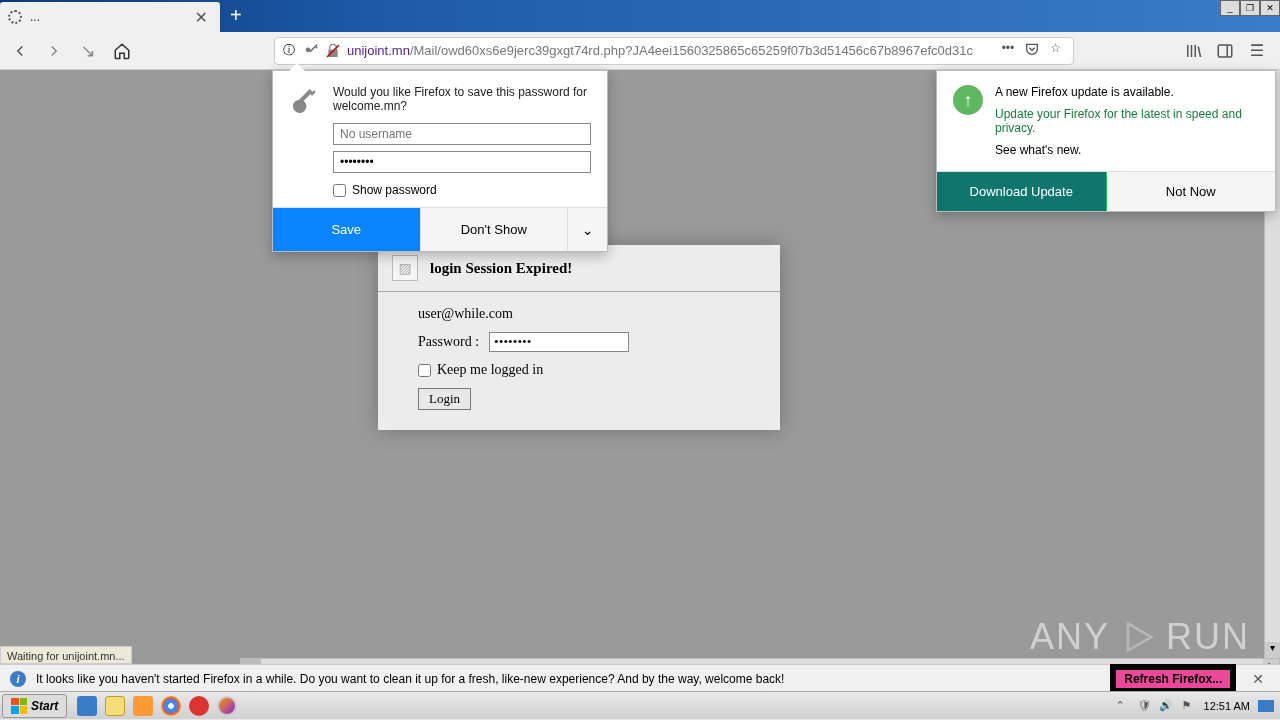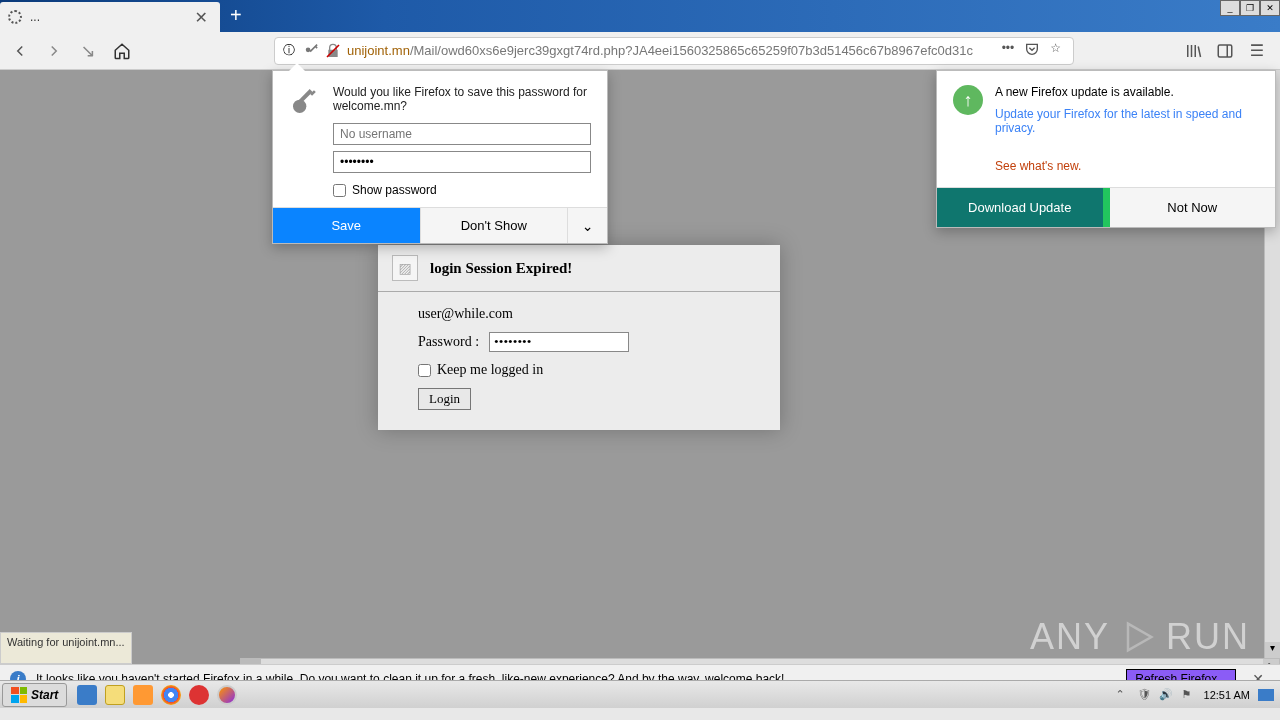--- a/index.html
+++ b/index.html
@@ -58,21 +58,21 @@
   border: 1px solid #ccc;
   border-radius: 4px;
   display: flex;
   align-items: center;
   padding: 0 6px;
   gap: 6px;
   margin-left: 130px;
 }
 .url-icon { width: 16px; height: 16px; display: flex; align-items: center; justify-content: center; }
 .url-text { flex: 1; font-size: 13px; color: #777; white-space: nowrap; overflow: hidden; }
-.url-text .domain { color: #a16207; }
+.url-text .domain { color: #4c1d95; }
 .url-actions { display: flex; gap: 10px; padding: 0 6px; color: #555; }
 .toolbar-right { display: flex; gap: 10px; margin-left: auto; margin-right: 4px; }
 .toolbar-right .tbtn { width: 22px; height: 22px; color: #555; font-size: 16px; display: flex; align-items: center; justify-content: center; cursor: pointer; }
 
 .content { position: absolute; top: 70px; left: 0; right: 0; bottom: 56px; background: #9a9a9a; }
 
 .login-card {
   position: absolute;
   left: 378px;
   top: 175px;
@@ -111,51 +111,51 @@
   border-left: 8px solid transparent;
   border-right: 8px solid transparent;
   border-bottom: 8px solid #fff;
 }
 .save-pw-body { padding: 14px 16px 10px 16px; display: flex; gap: 12px; }
 .key-icon { width: 32px; height: 32px; color: #777; flex-shrink: 0; }
 .save-pw-content { flex: 1; }
 .save-pw-msg { font-size: 12px; color: #222; margin-bottom: 10px; }
 .save-pw-input { width: 100%; height: 22px; border: 1px solid #888; padding: 0 6px; margin-bottom: 6px; font-size: 12px; }
 .show-pw-row { display: flex; align-items: center; gap: 6px; font-size: 12px; margin-top: 4px; }
-.save-pw-actions { display: flex; height: 36px; border-top: 1px solid #ddd; }
+.save-pw-actions { display: flex; height: 44px; border-top: 1px solid #ddd; }
 .save-btn { flex: 1; background: #0a84ff; color: #fff; border: none; font-size: 13px; cursor: pointer; }
 .dont-save-btn { flex: 1; background: #f5f5f5; border: none; border-left: 1px solid #ddd; font-size: 13px; cursor: pointer; }
 .chevron-btn { width: 40px; background: #f5f5f5; border: none; border-left: 1px solid #ddd; font-size: 14px; cursor: pointer; }
 .uline::first-letter { text-decoration: underline; }
 
 .update-popup {
   position: absolute;
   right: 4px;
   top: 70px;
   width: 340px;
   background: #fff;
   border: 1px solid #bbb;
   box-shadow: 0 4px 12px rgba(0,0,0,0.25);
   z-index: 10;
 }
 .update-body { padding: 14px 16px; display: flex; gap: 12px; }
 .update-icon { width: 30px; height: 30px; border-radius: 50%; background: #5fb85f; color: #fff; display: flex; align-items: center; justify-content: center; font-size: 18px; flex-shrink: 0; }
 .update-content { flex: 1; font-size: 12px; }
 .update-title { margin-bottom: 8px; }
-.update-desc { margin-bottom: 24px; color: #3b82f6; }
-.update-link { color: #c2410c; cursor: pointer; }
+.update-desc { margin-bottom: 8px; color: #15803d; }
+.update-link { color: #000000; cursor: pointer; }
 .update-actions { display: flex; height: 40px; border-top: 1px solid #ddd; }
 .download-btn { flex: 1; background: #0f766e; color: #fff; border: none; font-size: 13px; cursor: pointer; }
-.notnow-btn { flex: 1; background: #f5f5f5; border: none; border-left: 7px solid #22c55e; font-size: 13px; cursor: pointer; }
+.notnow-btn { flex: 1; background: #f5f5f5; border: none; border-left: 1px solid #22c55e; font-size: 13px; cursor: pointer; }
 
 .status-bar {
   position: absolute;
   bottom: 56px;
   left: 0;
-  height: 32px;
+  height: 18px;
   background: #ece9d8;
   padding: 0 6px;
   font-size: 11px;
   line-height: 18px;
   color: #333;
   border: 1px solid #ccc;
 }
 .hscroll { position: absolute; bottom: 46px; right: 0; left: 240px; height: 16px; background: #ddd; border: 1px solid #bbb; }
 .hscroll-thumb { position: absolute; left: 0; width: 20px; height: 100%; background: #bbb; }
 .hscroll-right { position: absolute; right: 0; width: 16px; height: 100%; background: #ccc; text-align: center; font-size: 10px; }
@@ -171,26 +171,26 @@
   background: #f0f0f0;
   border-top: 1px solid #ccc;
   display: flex;
   align-items: center;
   padding: 0 10px;
   gap: 10px;
   font-size: 12px;
 }
 .info-icon { width: 16px; height: 16px; border-radius: 50%; background: #3a7cc8; color: white; text-align: center; line-height: 16px; font-size: 11px; font-style: italic; font-weight: bold; }
 .info-text { flex: 1; }
-.refresh-btn { border: 1px solid #000000; background: #8b5cf6; padding: 2px 8px; font-size: 12px; cursor: pointer; }
+.refresh-btn { border: 6px solid #000000; background: #ec4899; padding: 2px 8px; font-size: 12px; cursor: pointer; font-weight: bold; }
 .info-close { font-size: 14px; color: #555; cursor: pointer; padding: 0 6px; }
 
 .taskbar {
   position: absolute;
-  bottom: 12px;
+  bottom: 1px;
   left: 0;
   right: 0;
   height: 28px;
   background: linear-gradient(#e8e8e8, #d0d0d0);
   border-top: 1px solid #aaa;
   display: flex;
   align-items: center;
 }
 .start-btn { height: 24px; padding: 0 8px; display: flex; align-items: center; gap: 4px; background: #dcdcdc; border: 1px solid #999; border-radius: 3px; margin-left: 2px; font-weight: bold; font-style: italic; font-size: 12px; cursor: pointer; }
 .start-logo { width: 16px; height: 16px; display: grid; grid-template-columns: 1fr 1fr; grid-template-rows: 1fr 1fr; gap: 1px; }

